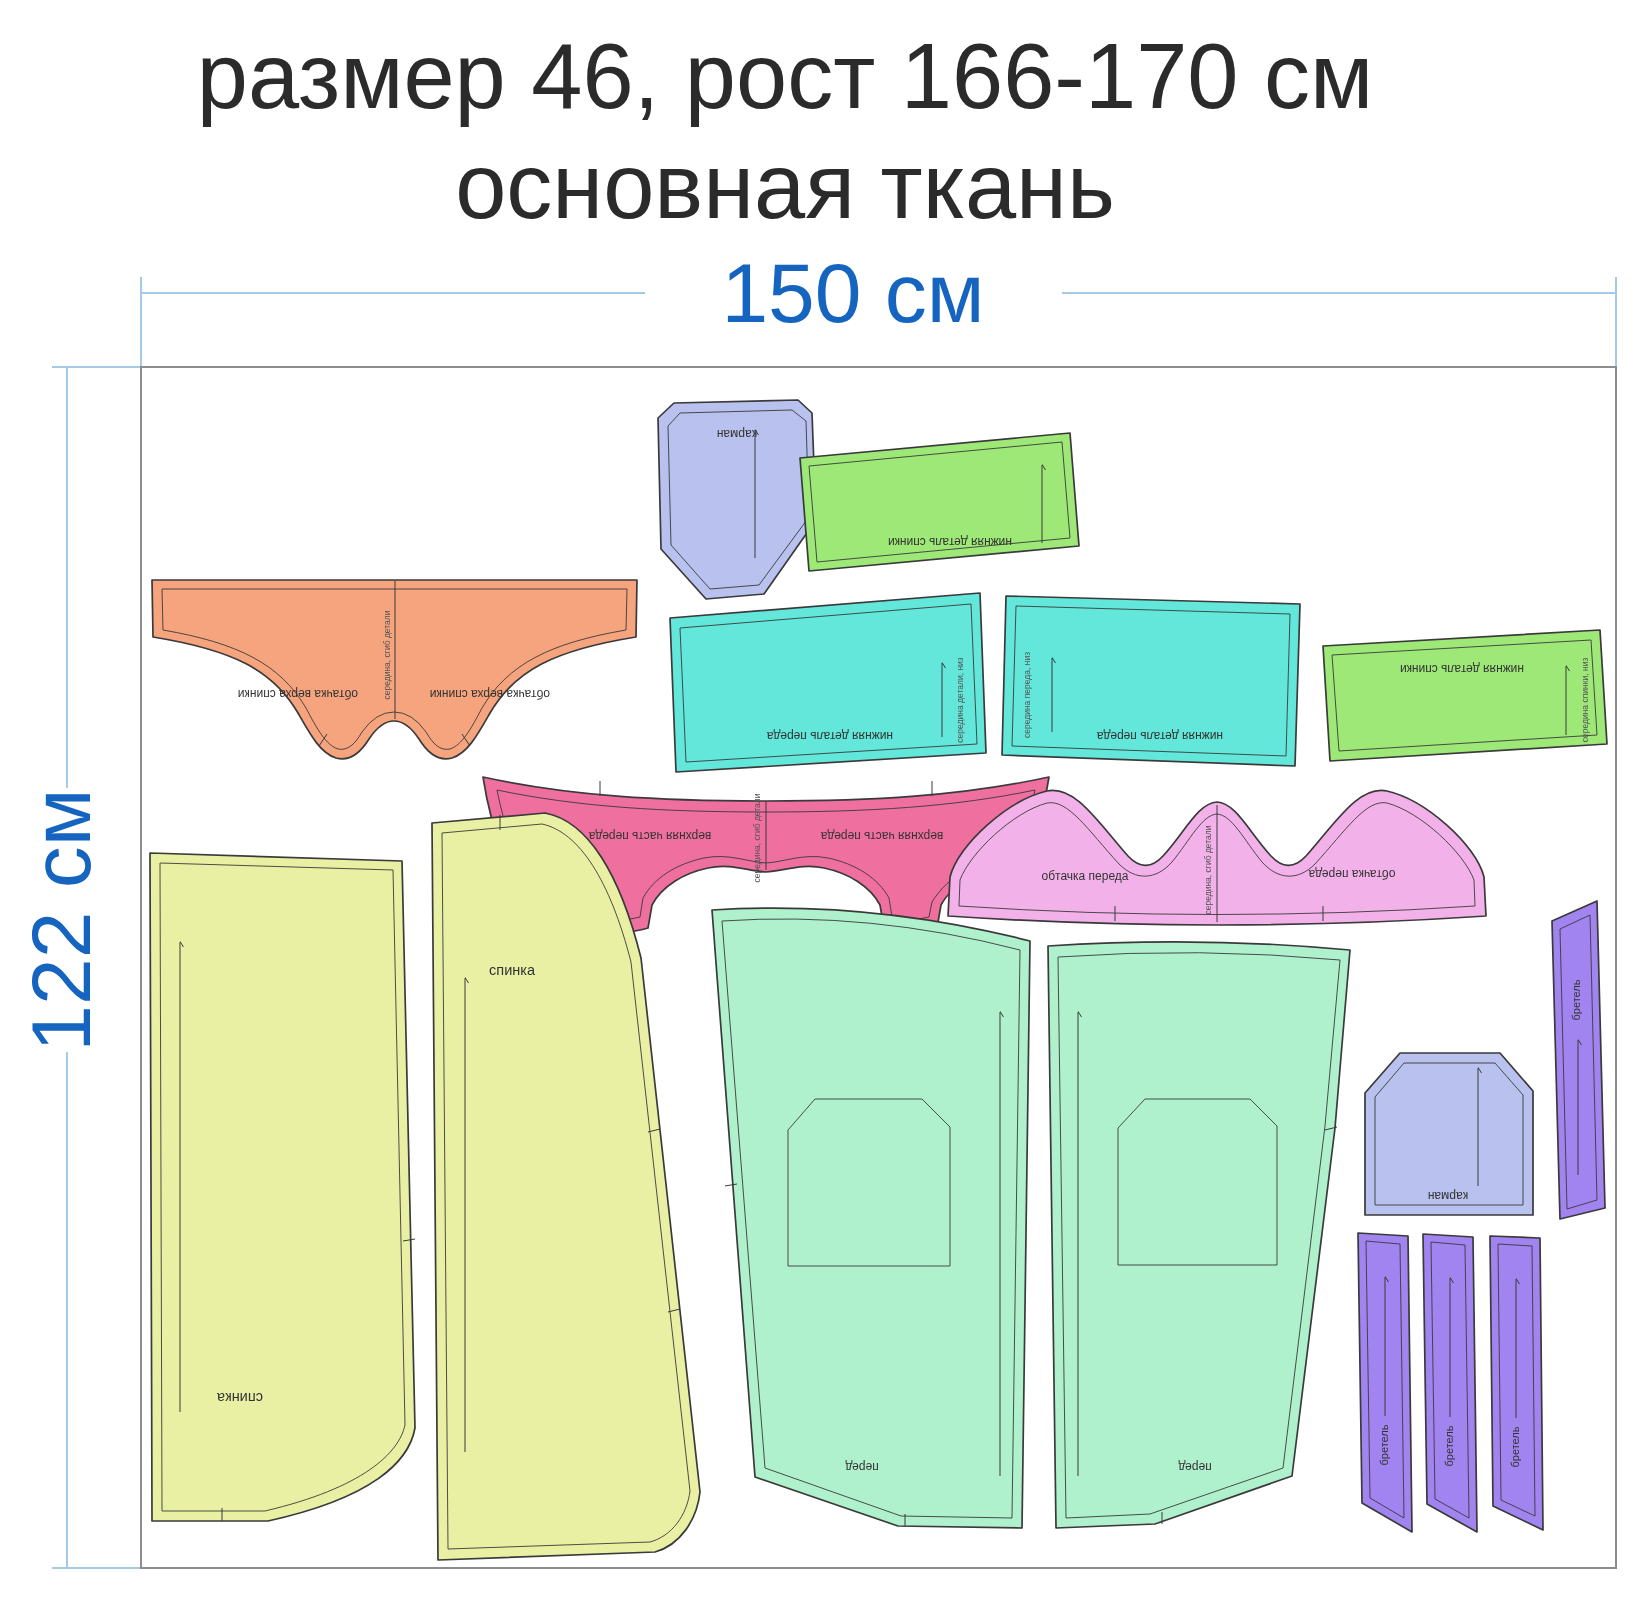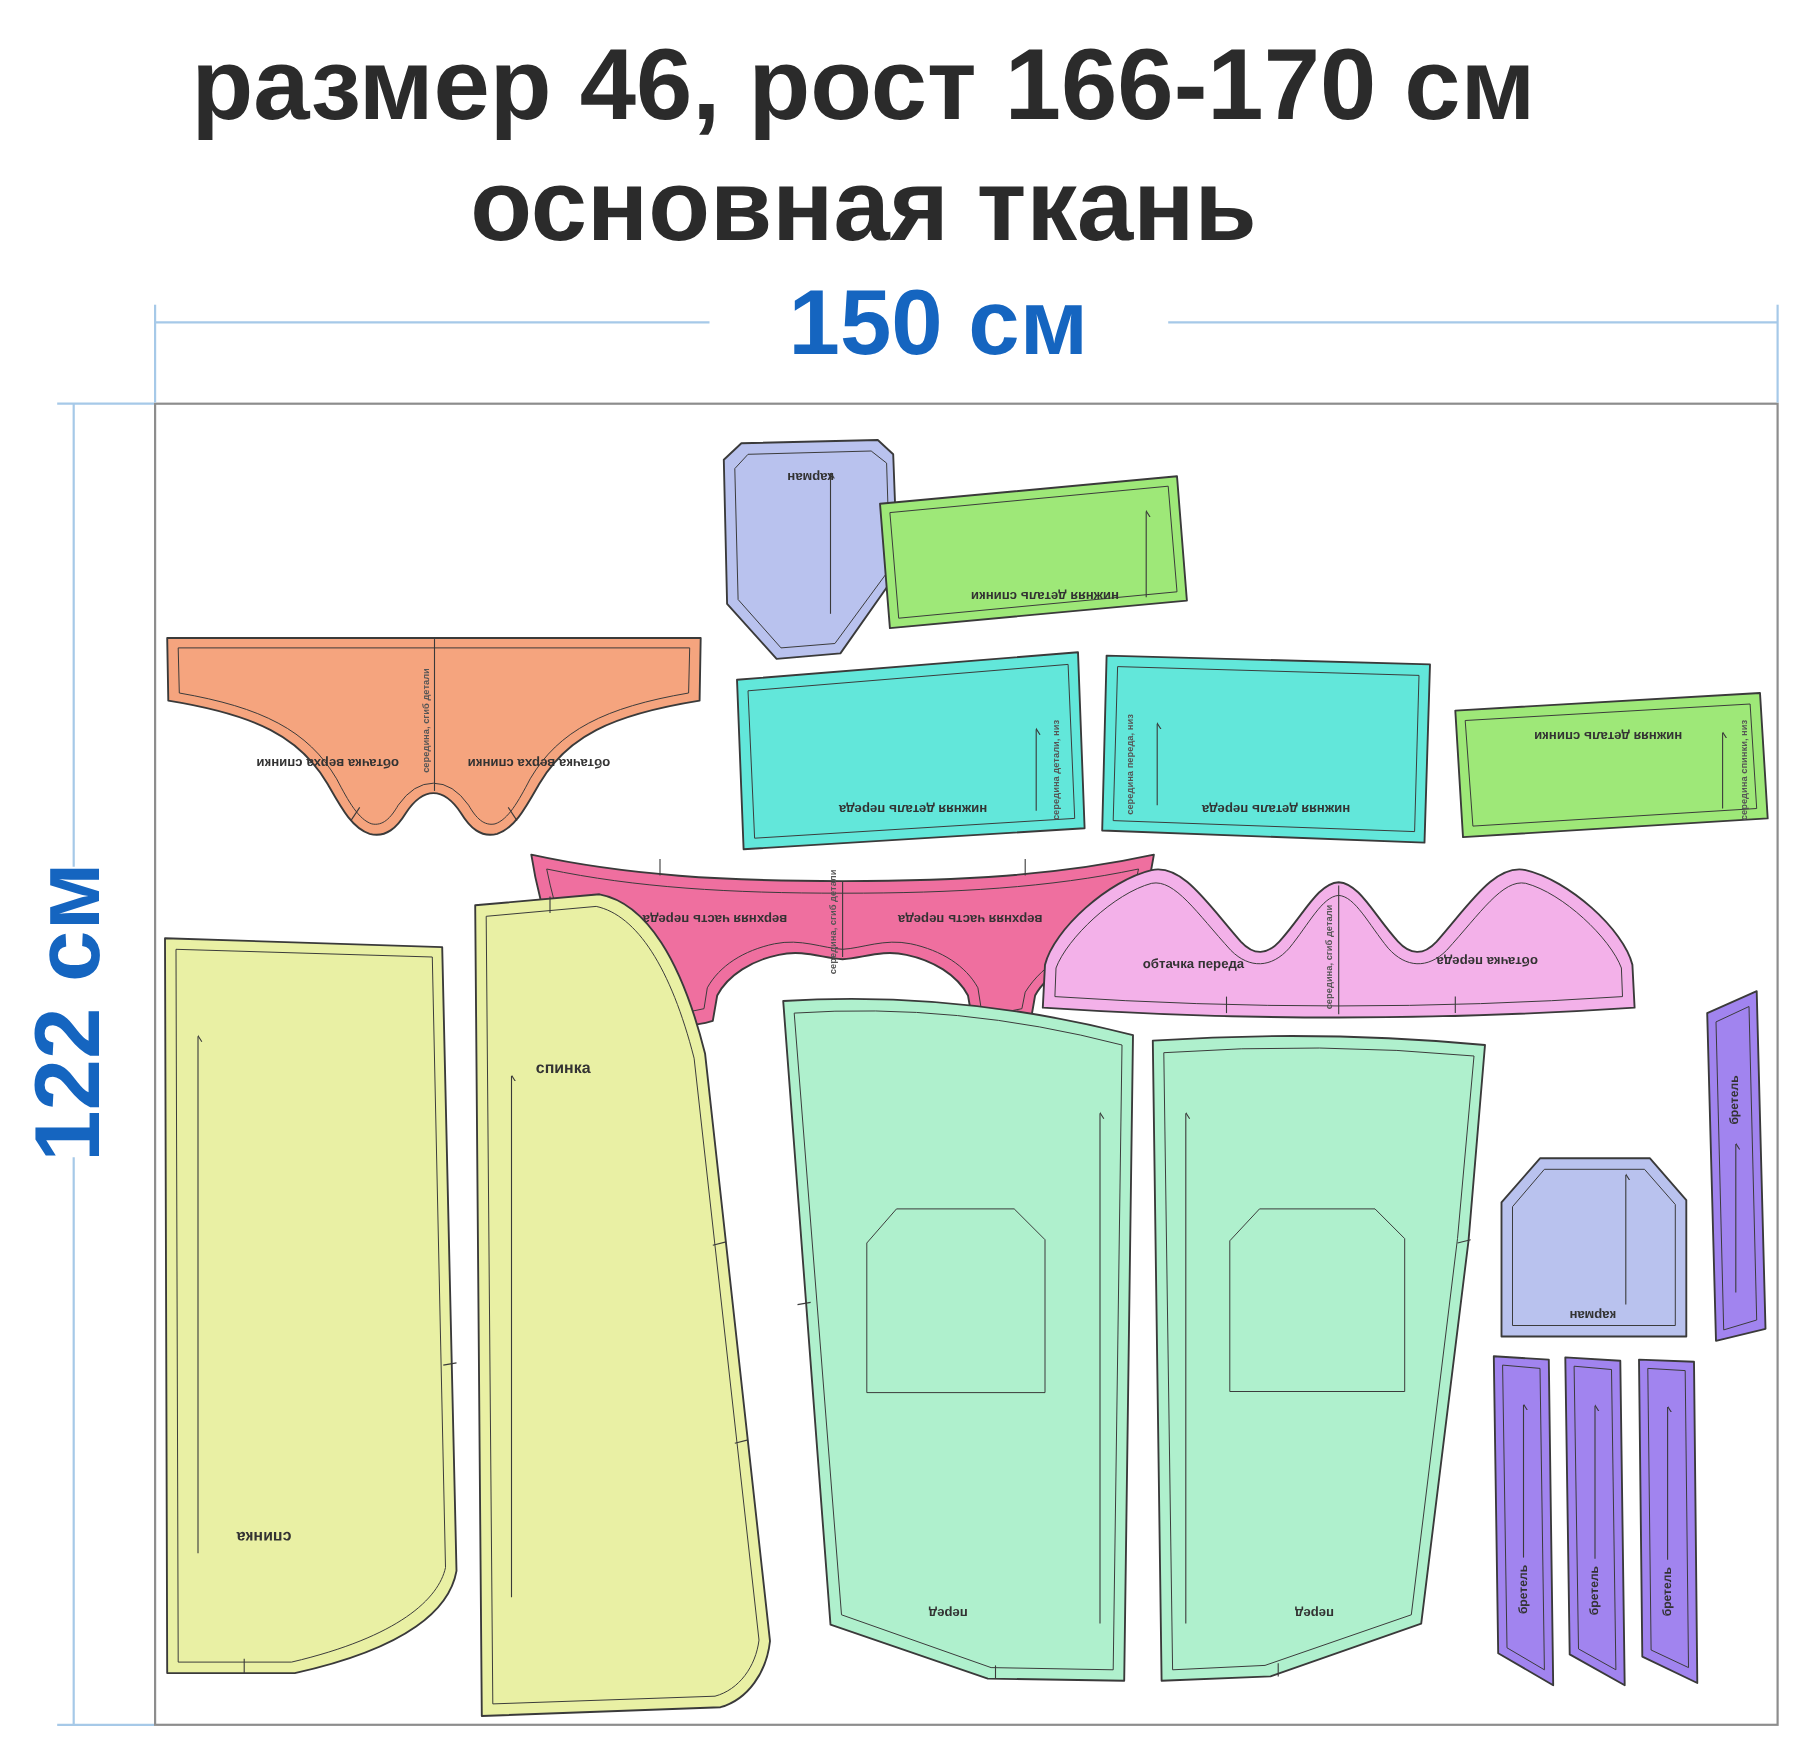--- a/index.html
+++ b/index.html
@@ -1,17 +1,17 @@
 <!DOCTYPE html>
 <html><head>
 <meta charset="utf-8">
 <style>
   html,body{margin:0;padding:0;background:#ffffff;}
   .page{position:relative;width:1648px;height:1599px;background:#fff;overflow:hidden;
-        font-family:"Liberation Sans", sans-serif;font-weight:bold;}
+        font-family:"Liberation Sans", sans-serif;}
   svg{display:block;}
   text{font-family:"Liberation Sans", sans-serif;}
   .title-text{fill:#2b2b2b;font-size:92px;}
   .dim-text{fill:#1565c0;font-size:84px;}
   .piece-label{fill:#333;font-size:14.5px;}
   .piece-label-sm{fill:#333;font-size:12px;}
   .strap-label{fill:#333;font-size:11px;}
   .micro-note{fill:#555;font-size:8.5px;}
   .outer{stroke:#3a3a3a;stroke-width:1.7;stroke-linejoin:round;}
   .seam{fill:none;stroke:#3a3a3a;stroke-width:0.9;stroke-linejoin:round;}

